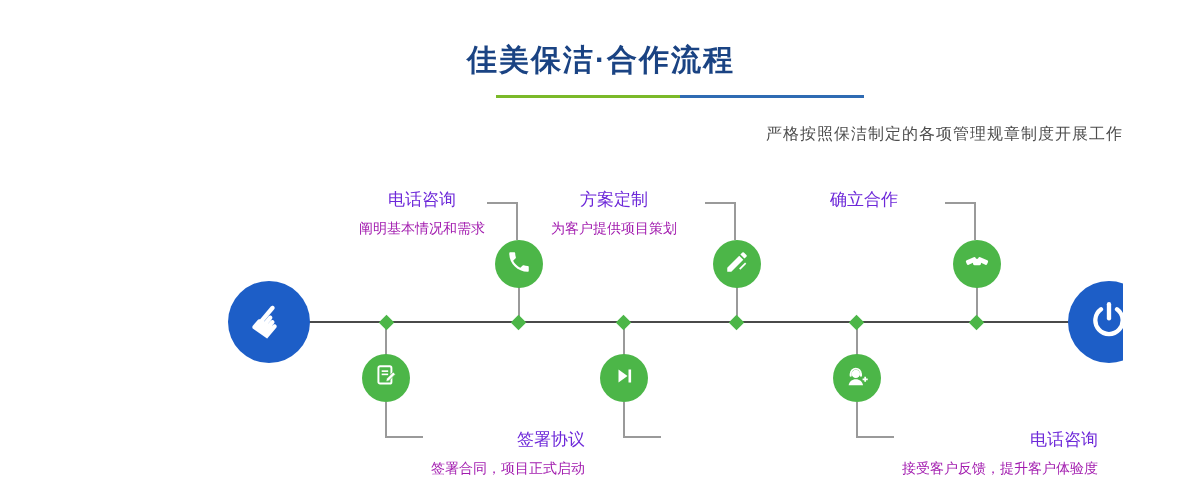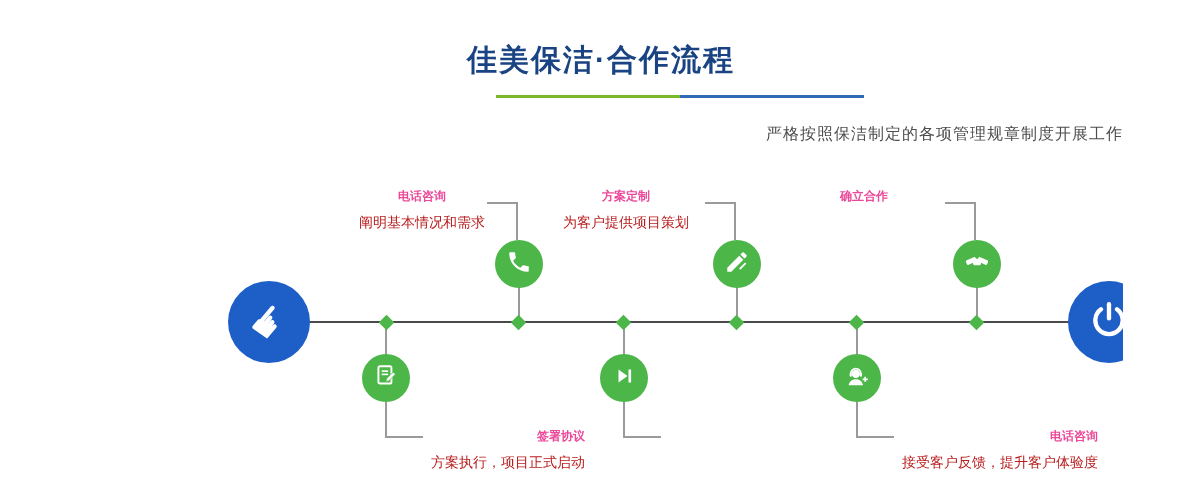--- a/index.html
+++ b/index.html
@@ -34,22 +34,22 @@
   }
   .node-blue {
     position:absolute; width:82px; height:82px; border-radius:50%;
     background:var(--accent-blue,#1d5ec7); display:flex; align-items:center; justify-content:center; z-index:4;
   }
   .hand-glyph { color:#fff; font-size:42px; line-height:1; transform:rotate(-50deg); display:block; }
   .elbow-top { position:absolute; border-top:2px solid #9a9a9a; border-right:2px solid #9a9a9a; z-index:1; }
   .elbow-bottom { position:absolute; border-left:2px solid #9a9a9a; border-bottom:2px solid #9a9a9a; z-index:1; }
   .step-top-text { position:absolute; width:170px; text-align:center; }
   .step-bottom-text { position:absolute; text-align:right; }
-  .step-label { font-size:12px; font-weight:bold; color:#ec4899; margin-bottom:9px; }
-  .step-desc { font-size:14px; color:#b91c1c; }
+  .step-label { font-size:17px; font-weight:normal; color:#6d28d9; margin-bottom:9px; }
+  .step-desc { font-size:14px; color:#a21caf; }
 </style>
 </head>
 <body>
 
 <div class="canvas">
 
   <div class="page-title">佳美保洁·合作流程</div>
   <div class="title-divider">
     <span class="seg-green"></span>
     <span class="seg-blue"></span>
@@ -101,21 +101,21 @@
 
   <div class="node-green" style="left:634px; top:240px;">
     <span>
       <svg width="26" height="26" viewBox="0 0 24 24">
         <path fill="#fff" d="M3 17.25V21h3.75L17.8 9.94l-3.75-3.75L3 17.25zM20.7 7.04a1 1 0 0 0 0-1.41l-2.34-2.34a1 1 0 0 0-1.41 0l-1.83 1.83 3.75 3.75 1.83-1.83z"></path>
         <path stroke="#fff" stroke-width="1.6" d="M14.5 18.5L20 13" fill="none"></path>
       </svg>
     </span>
   </div>
   <div class="elbow-top" style="left:626px; top:202px; width:31px; height:38px;"></div>
-  <div class="step-top-text" style="left:462px; top:188px;">
+  <div class="step-top-text" style="left:450px; top:188px;">
     <div class="step-label">方案定制</div>
     <div class="step-desc">为客户提供项目策划</div>
   </div>
 
   <div class="node-green" style="left:874px; top:240px;">
     <span>
       <svg width="28" height="28" viewBox="0 0 24 24">
         <g fill="#fff">
           <rect x="2.5" y="9" width="9" height="4.2" rx="1.2" transform="rotate(-24 7 11)"></rect>
           <rect x="12.5" y="9" width="9" height="4.2" rx="1.2" transform="rotate(24 17 11)"></rect>
@@ -135,21 +135,21 @@
         <rect x="5" y="3" width="12" height="16" rx="1.5" fill="none" stroke="#fff" stroke-width="1.8"></rect>
         <line x1="8" y1="7.5" x2="14" y2="7.5" stroke="#fff" stroke-width="1.5"></line>
         <line x1="8" y1="10.5" x2="14" y2="10.5" stroke="#fff" stroke-width="1.5"></line>
         <path d="M12.5 14.5l6.2-6.2 2 2-6.2 6.2-2.6.6z" fill="#fff" stroke="#4cb648" stroke-width="0.7"></path>
       </svg>
     </span>
   </div>
   <div class="elbow-bottom" style="left:306px; top:402px; width:38px; height:36px;"></div>
   <div class="step-bottom-text" style="left:352px; top:428px;">
     <div class="step-label">签署协议</div>
-    <div class="step-desc">方案执行，项目正式启动</div>
+    <div class="step-desc">签署合同，项目正式启动</div>
   </div>
 
   <div class="node-green" style="left:521px; top:354px;">
     <span>
       <svg width="24" height="24" viewBox="0 0 24 24">
         <g fill="#fff">
           <path d="M6.5 5.5l9 6.5-9 6.5z"></path>
           <rect x="16.5" y="5.5" width="2.6" height="13"></rect>
         </g>
       </svg>

